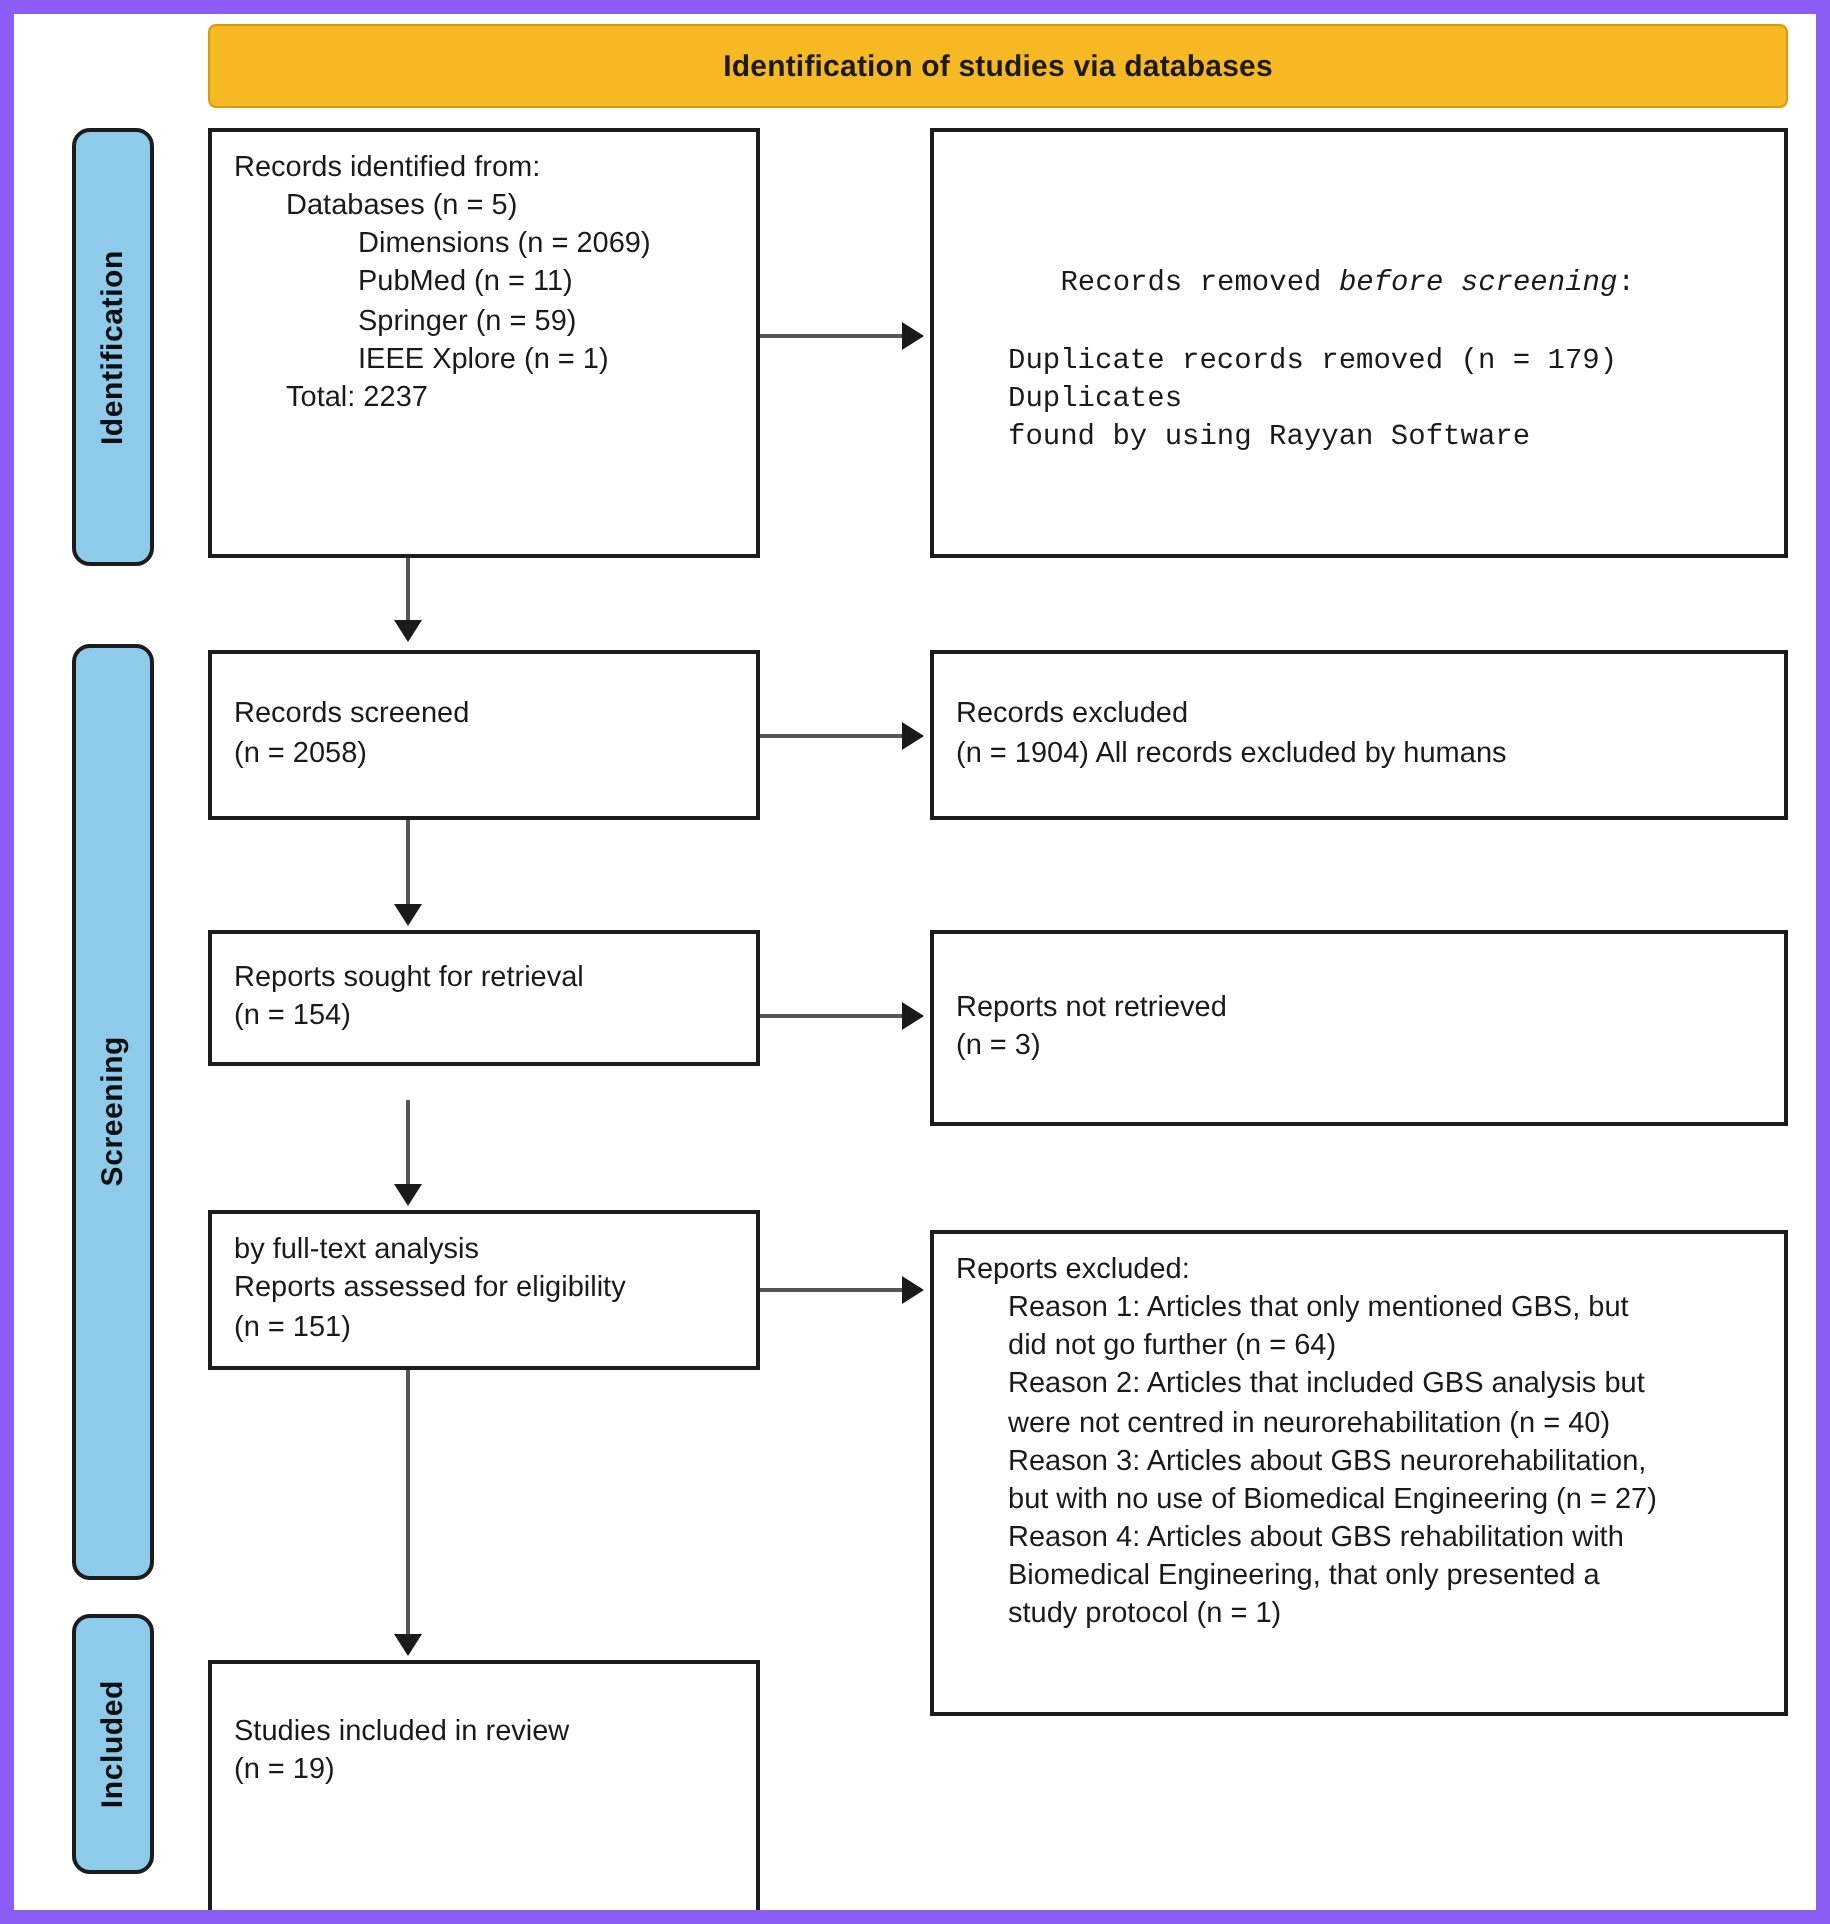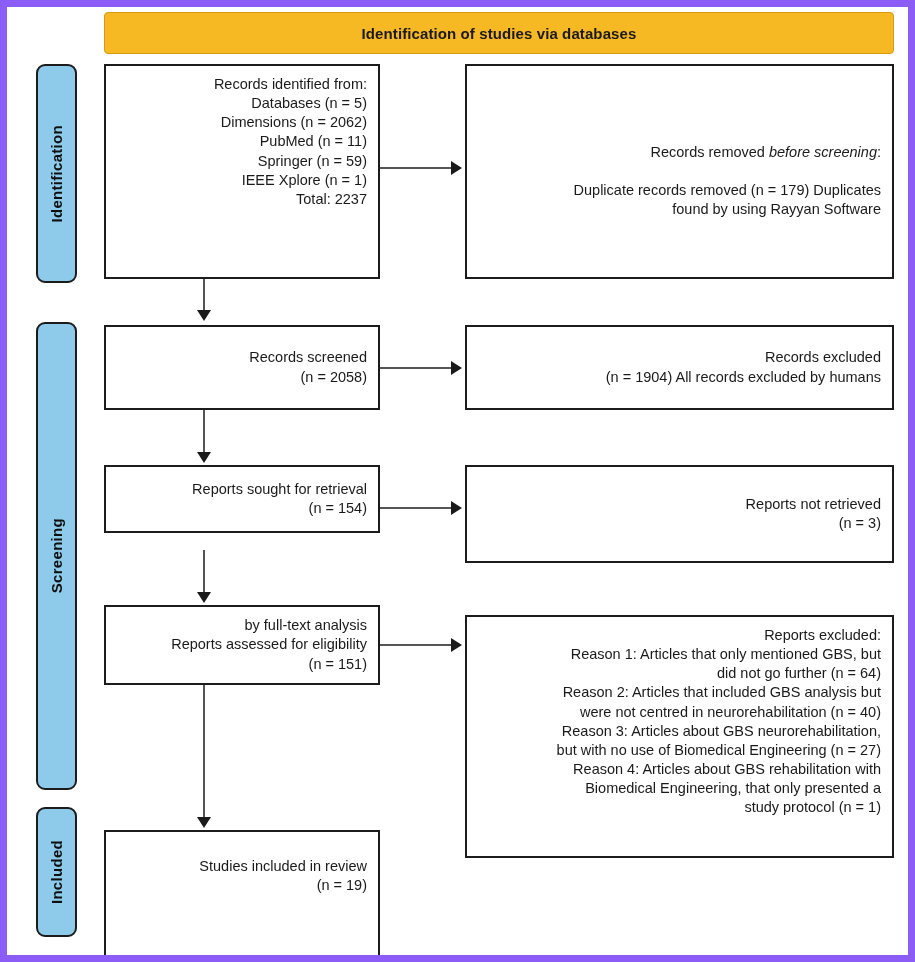--- a/index.html
+++ b/index.html
@@ -60,21 +60,20 @@
   
   .node {
     position: absolute;
     background: #ffffff;
     border: 2px solid #1c1c1c;
     padding: 9px 11px;
     font-size: 14.5px;
     line-height: 1.32;
     color: #1a1a1a;
     overflow: hidden;
-    text-align: right;
   }
   .node .line { white-space: pre-wrap; }
   .node .indent-1 { padding-left: 26px; }
   .node .indent-2 { padding-left: 62px; }
   .node .hang { padding-left: 26px; text-indent: 0; }
   .node em { font-style: italic; }
 
   
   .conn-v {
     position: absolute;
@@ -118,31 +117,31 @@
     <span class="phase-bar-label">Screening</span>
   </div>
 
   <div class="phase-bar" style="left:29px; top:800px; width:41px; height:130px;">
     <span class="phase-bar-label">Included</span>
   </div>
 
   <div class="node" style="left:97px; top:57px; width:276px; height:215px;">
     <div class="line">Records identified from:</div>
     <div class="line indent-1">Databases (n = 5)</div>
-    <div class="line indent-2">Dimensions (n = 2062)</div>
+    <div class="line indent-2">Dimensions (n = 2069)</div>
     <div class="line indent-2">PubMed (n = 11)</div>
     <div class="line indent-2">Springer (n = 59)</div>
     <div class="line indent-2">IEEE Xplore (n = 1)</div>
     <div class="line indent-1">Total: 2237</div>
   </div>
 
   <div class="conn-h" style="left:373px; top:160px; width:72px;"></div>
   <div class="arrow-right" style="left:444px; top:154px;"></div>
 
-  <div class="node" style="left:458px; top:57px; width:429px; height:215px; display:flex; flex-direction:column; justify-content:center;">
+  <div class="node" style="left:458px; top:57px; width:429px; height:215px; display:flex; flex-direction:column; justify-content:center;font-family:Liberation Mono, monospace;">
     <div class="line">
       <span>Records removed </span><em>before screening</em><span>:</span>
     </div>
     <div class="line indent-1">Duplicate records removed (n = 179) Duplicates</div>
     <div class="line indent-1">found by using Rayyan Software</div>
   </div>
 
   <div class="conn-v" style="left:196px; top:272px; height:33px;"></div>
   <div class="arrow-down" style="left:190px; top:303px;"></div>
 

